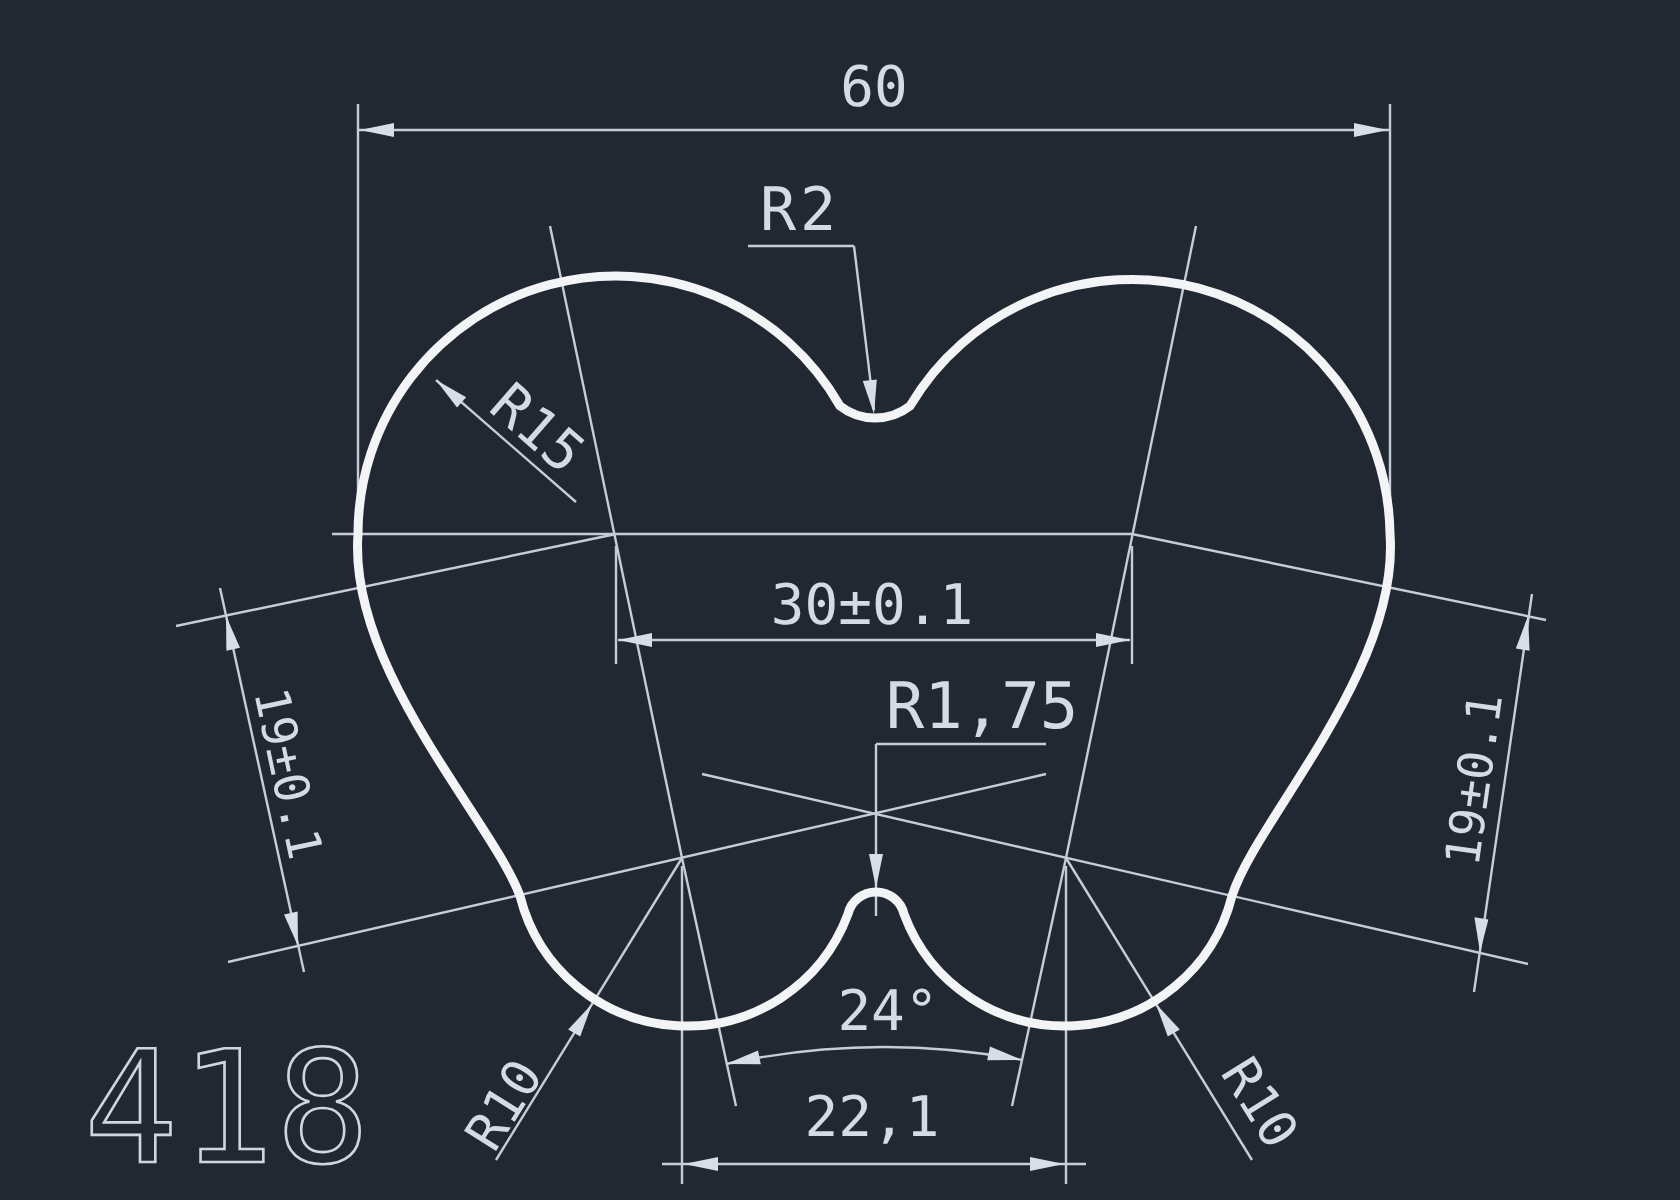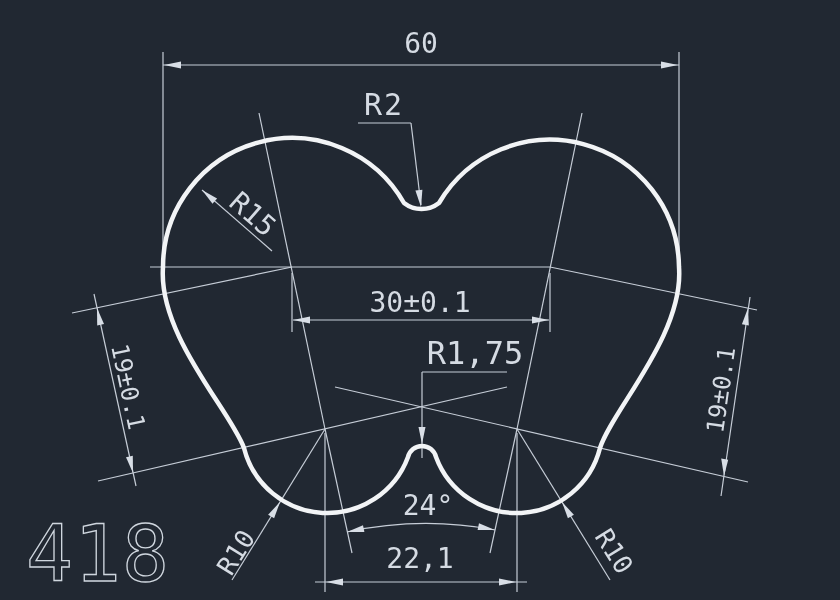--- a/index.html
+++ b/index.html
@@ -1,21 +1,21 @@
 <!DOCTYPE html>
 <html><head>
 <meta charset="utf-8">
 <style>
   html,body{margin:0;padding:0;}
   body{
     width:840px;height:600px;overflow:hidden;
     background:#212832;
     font-family:"DejaVu Sans Mono","Liberation Mono",monospace;
   }
-  #stage{position:relative;width:686px;height:600px;}
+  #stage{position:relative;width:686px;height:600px;padding-left:16px;}
   svg{display:block;}
   .dimtext{
     fill:#d5dbe3;
     font-family:"DejaVu Sans Mono","Liberation Mono",monospace;
   }
   .thin{stroke:#c6cdd7;stroke-width:1.2;fill:none;}
   .arrow{fill:#d8dee6;stroke:none;}
   .outline{stroke:#f2f4f6;stroke-width:4.5;fill:none;stroke-linejoin:round;stroke-linecap:round;}
   .partnum{fill:none;stroke:#cfd6de;stroke-width:1.3;}
 </style>

